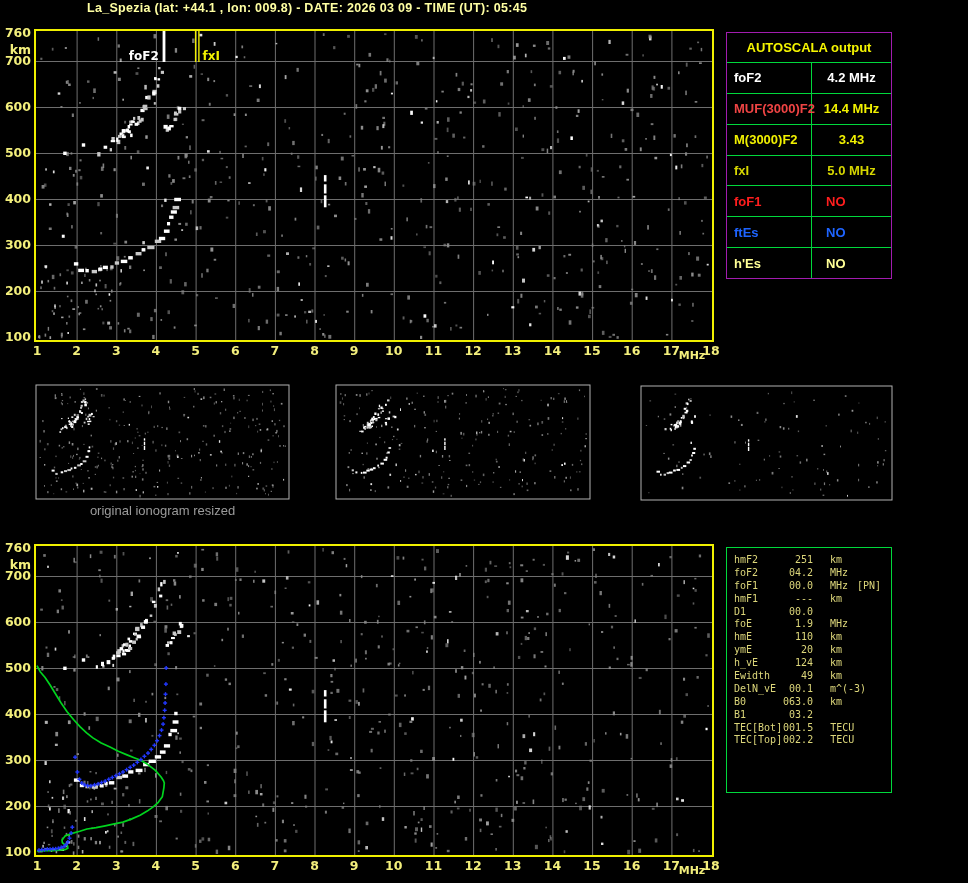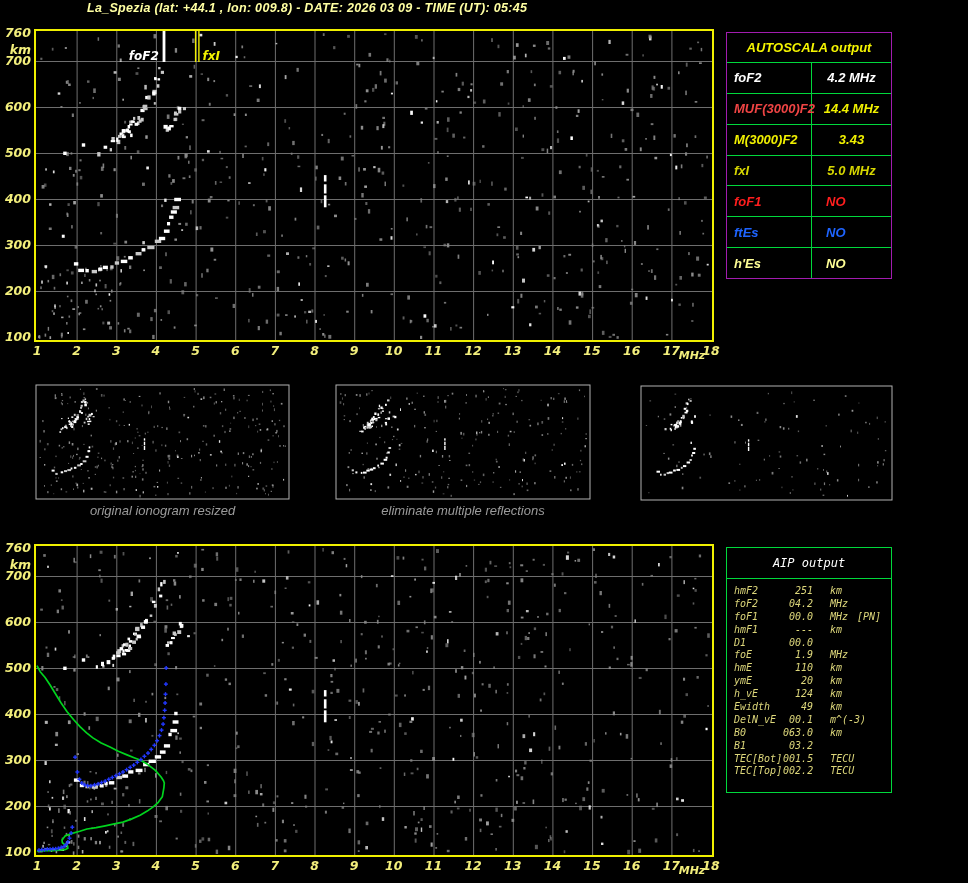--- a/index.html
+++ b/index.html
@@ -1,17 +1,17 @@
 <!DOCTYPE html>
 <html><head>
 <meta charset="utf-8">
 <style>
   html,body{margin:0;padding:0;background:#000;}
   #stage{position:relative;width:968px;height:883px;background:#000;overflow:hidden;
-         font-family:"Liberation Sans",sans-serif;font-style:italic;}
+         font-family:"Liberation Sans",sans-serif;}
   #gfx{position:absolute;left:0;top:0;}
   .title{position:absolute;left:87px;top:1px;color:#ffffa2;font-size:12.5px;font-weight:bold;
          letter-spacing:0.3px;white-space:pre;}
   .caption{position:absolute;top:503px;color:#9b9b9b;font-size:13px;text-align:center;}
   #cap0{left:36px;width:253px;}
   #cap1{left:336px;width:254px;}
   #cap2{left:641px;width:251px;}
 
   .as-table{position:absolute;left:726px;top:32px;width:166px;height:247px;box-sizing:border-box;
             border:1px solid #a21caf;display:flex;flex-direction:column;}
@@ -2390,21 +2390,20 @@
         <rect x="164.8" y="692.2" width="1.4" height="4.0" fill="#2238ff"></rect>
         <rect x="163.5" y="693.5" width="4.0" height="1.4" fill="#2238ff"></rect>
         <rect x="165.2" y="682.1" width="1.4" height="4.0" fill="#2238ff"></rect>
         <rect x="163.9" y="683.4" width="4.0" height="1.4" fill="#2238ff"></rect>
         <rect x="165.5" y="666.0" width="1.4" height="4.0" fill="#2238ff"></rect>
         <rect x="164.2" y="667.3" width="4.0" height="1.4" fill="#2238ff"></rect>
       </g>
   </svg>
 
   <div class="caption" id="cap0">original ionogram resized</div>
-  <div class="caption" id="cap1">eliminate multiple reflections</div>
 
   <div class="as-table">
     <div class="as-header">AUTOSCALA output</div>
     <div id="as-rows-host" style="display:flex;flex-direction:column;flex:1;">
         <div class="as-row">
           <div class="as-label" style="color: rgb(255, 255, 255);">foF2</div>
           <div class="as-value" style="color: rgb(255, 255, 255);">4.2 MHz</div>
         </div>
         <div class="as-row">
           <div class="as-label" style="color: #ef4444;">MUF(3000)F2</div>
@@ -2427,21 +2426,20 @@
           <div class="as-value left" style="color: rgb(30, 100, 255);">NO</div>
         </div>
         <div class="as-row">
           <div class="as-label" style="color: rgb(255, 255, 150);">h'Es</div>
           <div class="as-value left" style="color: rgb(255, 255, 150);">NO</div>
         </div>
       </div>
   </div>
 
   <div class="aip-table">
-    <div class="aip-header">AIP output</div>
     <div class="aip-rows" id="aip-rows-host">
         <div class="aip-row"><div class="aip-name">hmF2</div><div class="aip-val">251</div><div class="aip-unit">km</div><div class="aip-note"></div></div>
         <div class="aip-row"><div class="aip-name">foF2</div><div class="aip-val">04.2</div><div class="aip-unit">MHz</div><div class="aip-note"></div></div>
         <div class="aip-row"><div class="aip-name">foF1</div><div class="aip-val">00.0</div><div class="aip-unit">MHz</div><div class="aip-note">[PN]</div></div>
         <div class="aip-row"><div class="aip-name">hmF1</div><div class="aip-val">---</div><div class="aip-unit">km</div><div class="aip-note"></div></div>
         <div class="aip-row"><div class="aip-name">D1</div><div class="aip-val">00.0</div><div class="aip-unit"></div><div class="aip-note"></div></div>
         <div class="aip-row"><div class="aip-name">foE</div><div class="aip-val">1.9</div><div class="aip-unit">MHz</div><div class="aip-note"></div></div>
         <div class="aip-row"><div class="aip-name">hmE</div><div class="aip-val">110</div><div class="aip-unit">km</div><div class="aip-note"></div></div>
         <div class="aip-row"><div class="aip-name">ymE</div><div class="aip-val">20</div><div class="aip-unit">km</div><div class="aip-note"></div></div>
         <div class="aip-row"><div class="aip-name">h_vE</div><div class="aip-val">124</div><div class="aip-unit">km</div><div class="aip-note"></div></div>

